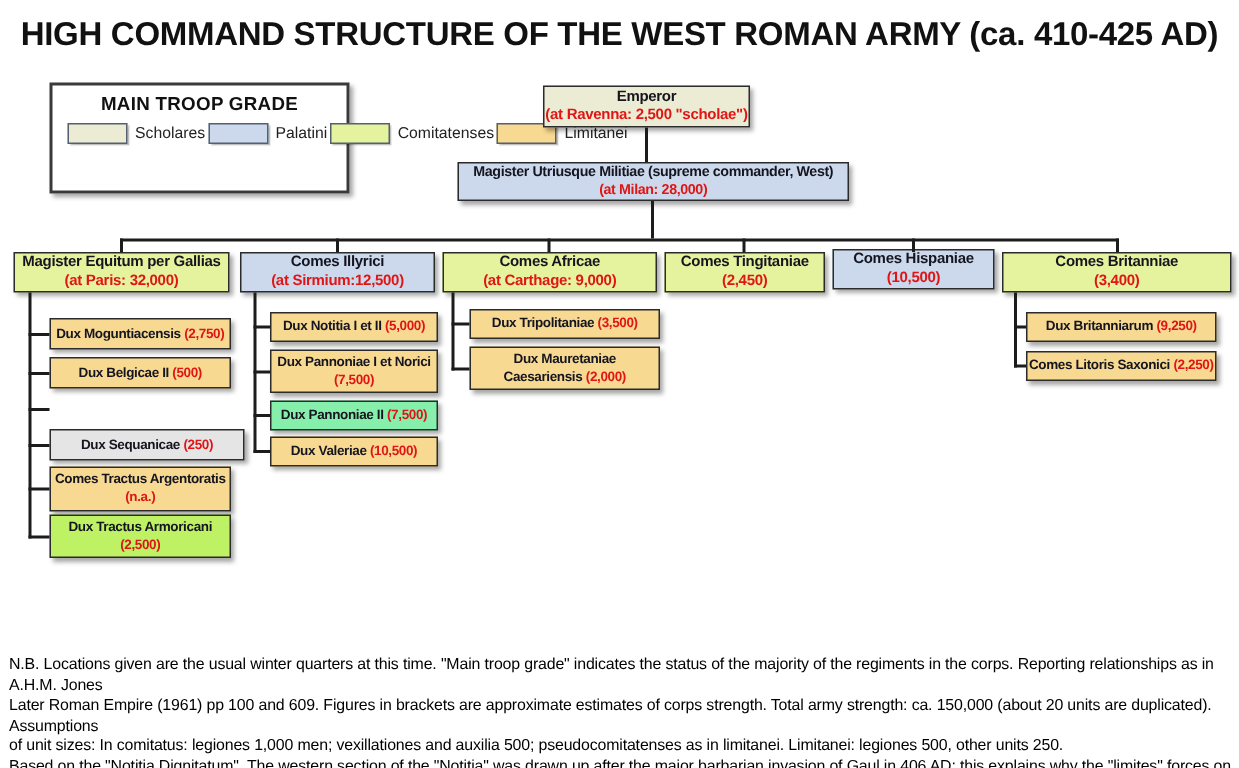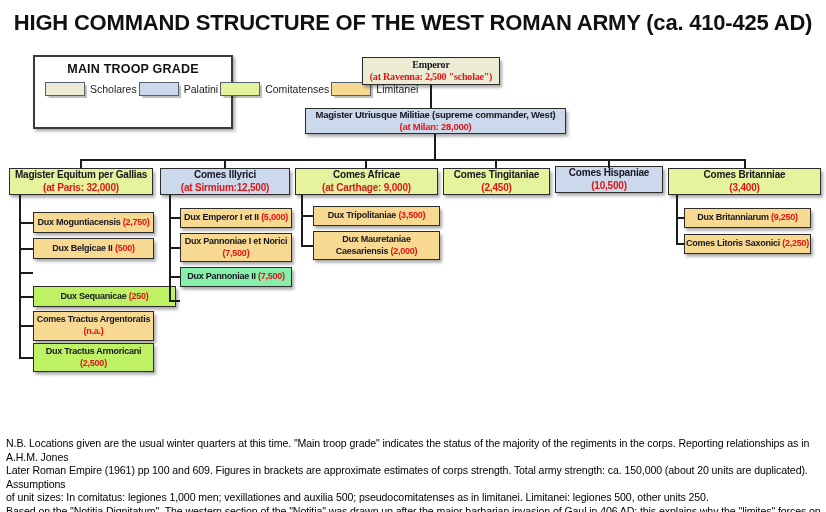--- a/index.html
+++ b/index.html
@@ -56,21 +56,21 @@
         <span class="swatch" style="background-color: rgb(230, 243, 158);"></span>
         <span class="legend-label">Comitatenses</span>
       </div>
       <div class="legend-item">
         <span class="swatch" style="background-color: rgb(247, 217, 146);"></span>
         <span class="legend-label">Limitanei</span>
       </div>
     </div>
   </div>
 
-  <div class="box node" style="left: 362px; top: 57px; width: 138px; height: 28px; background-color: rgb(235, 236, 211); font-family: Liberation Serif, serif;">
+  <div class="box node" style="left: 362px; top: 57px; width: 138px; height: 28px; background-color: rgb(235, 236, 211);">
     <div class="nm">Emperor</div>
     <div class="fig">(at Ravenna: 2,500 "scholae")</div>
   </div>
 
   <div class="box node mag" style="left: 305px; top: 108px; width: 261px; height: 26px; background-color: rgb(204, 217, 236);">
     <div class="nm">Magister Utriusque Militiae (supreme commander, West)</div>
     <div class="fig">(at Milan: 28,000)</div>
   </div>
 
   <div class="box node" style="left: 9px; top: 168px; width: 144px; height: 27px; background-color: rgb(230, 243, 158);">
@@ -97,38 +97,41 @@
     <div class="nm">Comes Britanniae</div>
     <div class="fig">(3,400)</div>
   </div>
 
   <div class="box child" style="left: 33px; top: 212px; width: 121px; height: 21px; background-color: rgb(247, 217, 146);">
     <div class="one-line"><span class="nm">Dux Moguntiacensis</span> <span class="fig">(2,750)</span></div>
   </div>
   <div class="box child" style="left: 33px; top: 238px; width: 121px; height: 21px; background-color: rgb(247, 217, 146);">
     <div class="one-line"><span class="nm">Dux Belgicae II</span> <span class="fig">(500)</span></div>
   </div>
-  <div class="box child" style="left: 33px; top: 286px; width: 143px; height: 21px; background-color: #bef264;">
+  <div class="box child" style="left: 33px; top: 286px; width: 130px; height: 21px; background-color: #e5e5e5;">
     <div class="one-line"><span class="nm">Dux Sequanicae</span> <span class="fig">(250)</span></div>
   </div>
   <div class="box child" style="left: 33px; top: 311px; width: 121px; height: 30px; background-color: rgb(247, 217, 146);">
     <div><span class="nm">Comes Tractus Argentoratis</span> <span class="fig">(n.a.)</span></div>
   </div>
   <div class="box child" style="left: 33px; top: 343px; width: 121px; height: 29px; background-color: #bef264;">
     <div><span class="nm">Dux Tractus Armoricani</span> <span class="fig">(2,500)</span></div>
   </div>
 
   <div class="box child" style="left: 180px; top: 208px; width: 112px; height: 20px; background-color: rgb(247, 217, 146);">
-    <div class="one-line"><span class="nm">Dux Emperor I et II</span> <span class="fig">(5,000)</span></div>
+    <div class="one-line"><span class="nm">Dux Notitia I et II</span> <span class="fig">(5,000)</span></div>
   </div>
   <div class="box child" style="left: 180px; top: 233px; width: 112px; height: 29px; background-color: rgb(247, 217, 146);">
     <div><span class="nm">Dux Pannoniae I et Norici</span> <span class="fig">(7,500)</span></div>
   </div>
   <div class="box child" style="left: 180px; top: 267px; width: 112px; height: 20px; background-color: #86efac;">
     <div class="one-line"><span class="nm">Dux Pannoniae II</span> <span class="fig">(7,500)</span></div>
+  </div>
+  <div class="box child" style="left: 180px; top: 291px; width: 112px; height: 20px; background-color: rgb(247, 217, 146);">
+    <div class="one-line"><span class="nm">Dux Valeriae</span> <span class="fig">(10,500)</span></div>
   </div>
 
   <div class="box child" style="left: 313px; top: 206px; width: 127px; height: 20px; background-color: rgb(247, 217, 146);">
     <div class="one-line"><span class="nm">Dux Tripolitaniae</span> <span class="fig">(3,500)</span></div>
   </div>
   <div class="box child" style="left: 313px; top: 231px; width: 127px; height: 29px; background-color: rgb(247, 217, 146);">
     <div><span class="nm">Dux Mauretaniae Caesariensis</span> <span class="fig">(2,000)</span></div>
   </div>
 
   <div class="box child" style="left: 684px; top: 208px; width: 127px; height: 20px; background-color: rgb(247, 217, 146);">

